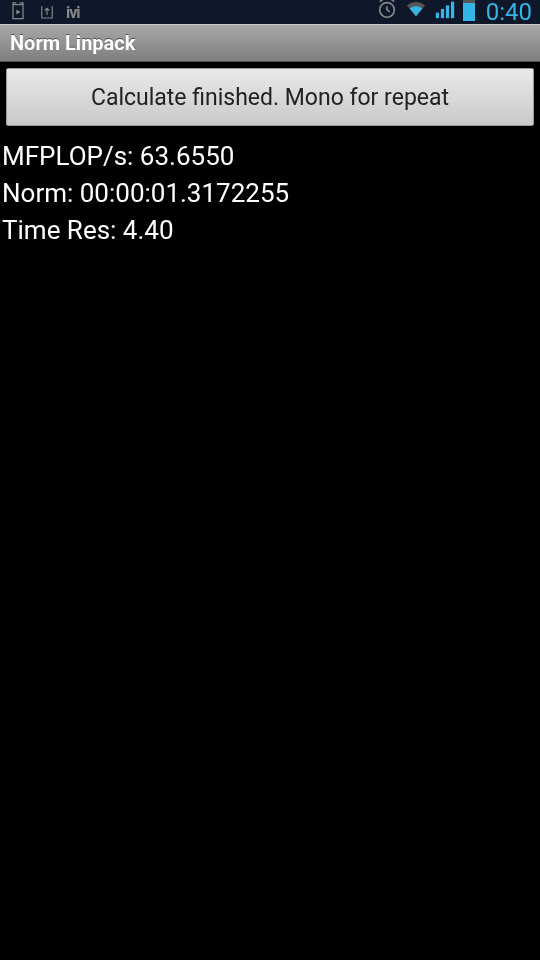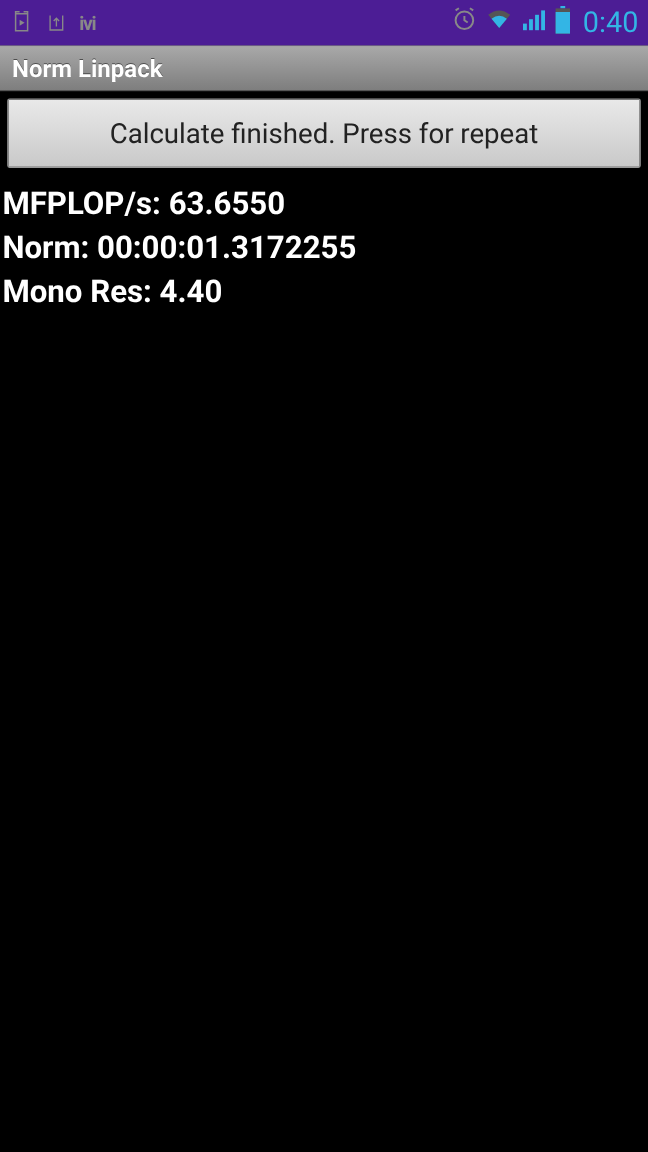--- a/index.html
+++ b/index.html
@@ -9,22 +9,22 @@
     }
     body {
       width: 540px;
       height: 960px;
       background: #000;
       font-family: Roboto, "Helvetica Neue", Arial, sans-serif;
       overflow: hidden;
       position: relative;
     }
     .status-bar {
-      height: 38px;
-      background: #4c1d95;
+      height: 24px;
+      background: #0f172a;
       display: flex;
       align-items: center;
       padding: 0 8px;
       color: #888;
     }
     .status-left {
       display: flex;
       align-items: center;
       gap: 10px;
     }
@@ -73,21 +73,21 @@
       color: #222;
       cursor: pointer;
     }
     .results {
       padding: 6px 4px 0 2px;
     }
     .result-line {
       color: #fff;
       font-size: 26px;
       line-height: 37px;
-      font-weight: 700;
+      font-weight: 400;
     }
   </style>
 </head>
 <body>
 
 <div class="status-bar">
   <div class="status-left">
     <span class="status-icon">
       <svg width="20" height="20" viewBox="0 0 24 24" fill="none" stroke="#888" stroke-width="1.5">
         <path d="M6 3 L18 3 L18 20 L6 20 Z M6 3 L6 1 L10 1 M18 3 L18 1 L14 1"></path>
@@ -131,29 +131,29 @@
     </span>
     <span class="clock">0:40</span>
   </div>
 </div>
 
 <div class="title-bar">
   <span class="title-text">Norm Linpack</span>
 </div>
 
 <div class="main-button">
-  <span>Calculate finished. Press for repeat</span>
+  <span>Calculate finished. Mono for repeat</span>
 </div>
 
 <div class="results">
   <div class="result-line">
     <span>MFPLOP/s:</span>
     <span>63.6550</span>
   </div>
   <div class="result-line">
     <span>Norm:</span>
     <span>00:00:01.3172255</span>
   </div>
   <div class="result-line">
-    <span>Mono Res:</span>
+    <span>Time Res:</span>
     <span>4.40</span>
   </div>
 </div>
 
 </body></html>

